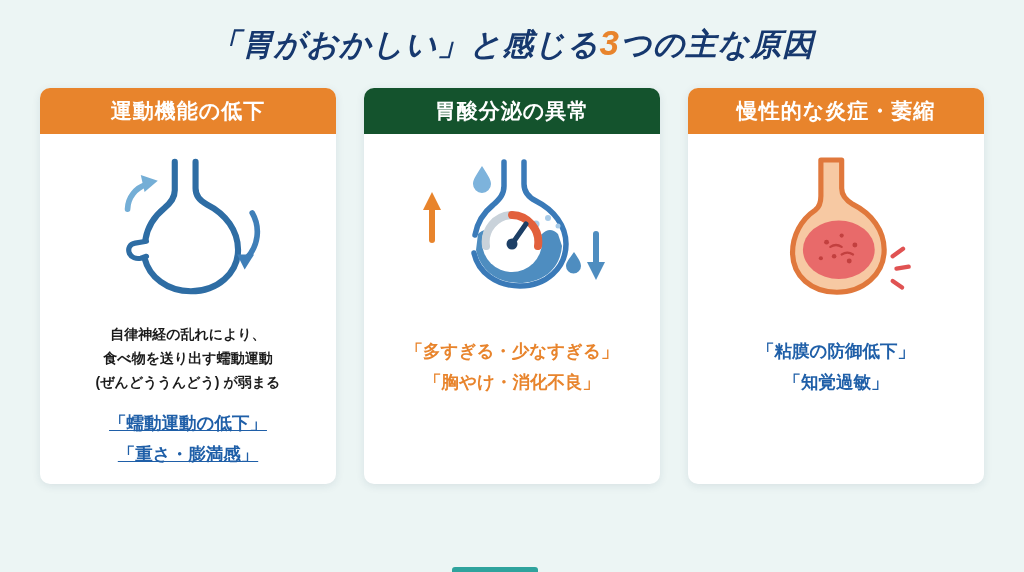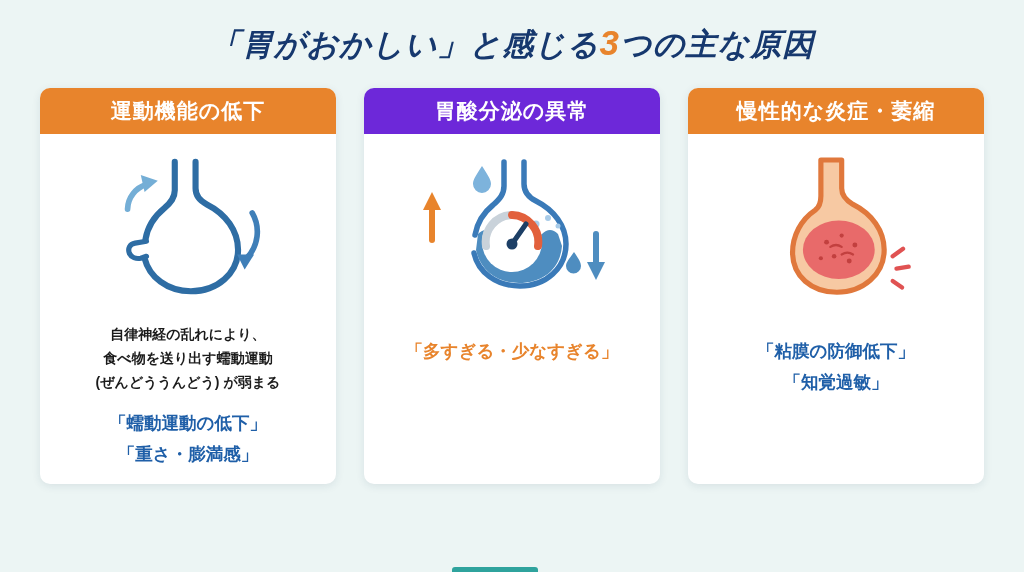--- a/index.html
+++ b/index.html
@@ -107,28 +107,28 @@
           <path d="M 26 60 A 28 28 0 0 1 46 34" fill="none" stroke="#74aed6" stroke-width="6" stroke-linecap="round"></path>
           <polygon points="40,24 58,30 44,42" fill="#74aed6"></polygon>
 
           <path d="M 158 64 A 40 40 0 0 1 152 112" fill="none" stroke="#3f7fb8" stroke-width="6" stroke-linecap="round"></path>
           <polygon points="142,108 160,108 150,124" fill="#3f7fb8"></polygon>
         </svg>
       </div>
       <div class="description">自律神経の乱れにより、
 食べ物を送り出す蠕動運動
 (ぜんどううんどう) が弱まる</div>
-      <div class="keywords" style="color: rgb(31, 95, 168);">
+      <div class="keywords" style="color: rgb(31, 95, 168); text-decoration: underline;">
         <div>「蠕動運動の低下」</div>
         <div>「重さ・膨満感」</div>
       </div>
     </div>
 
     <div class="card">
-      <div class="card-header" style="background: #6d28d9; text-align: right;">胃酸分泌の異常</div>
+      <div class="card-header" style="background: #14532d; text-align: right;">胃酸分泌の異常</div>
       <div class="icon-area">
         <svg width="200" height="160" viewBox="0 0 200 160">
 
           <line x1="20" y1="92" x2="20" y2="58" stroke="#e8842c" stroke-width="6" stroke-linecap="round"></line>
           <polygon points="11,62 20,44 29,62" fill="#e8842c"></polygon>
 
           <path d="M 70 18 C 75 26 79 31 79 36 A 9 9 0 1 1 61 36 C 61 31 65 26 70 18 Z" fill="#7db3dc"></path>
 
           <path d="M 112 14 L 112 36 C 112 44 116 49 124 53 C 142 62 154 78 154 96 C 154 120 134 138 108 138 C 84 138 66 124 62 105" fill="none" stroke="#3a7ab8" stroke-width="5.5" stroke-linecap="round"></path>
           <path d="M 92 14 L 92 38 C 92 46 88 51 81 57 C 71 65 65 76 63 87" fill="none" stroke="#3a7ab8" stroke-width="5.5" stroke-linecap="round"></path>
@@ -145,20 +145,21 @@
           <circle cx="100" cy="96" r="5.5" fill="#1d3f66"></circle>
 
           <path d="M 162 104 C 166 110 169 114 169 118 A 7.5 7.5 0 1 1 154 118 C 154 114 158 110 162 104 Z" fill="#4e8dc0"></path>
 
           <line x1="184" y1="86" x2="184" y2="118" stroke="#4e8dc0" stroke-width="6" stroke-linecap="round"></line>
           <polygon points="175,114 193,114 184,132" fill="#4e8dc0"></polygon>
         </svg>
       </div>
       <div class="keywords" style="color: rgb(232, 132, 44);">
         <div>「多すぎる・少なすぎる」</div>
+        <div>「胸やけ・消化不良」</div>
       </div>
     </div>
 
     <div class="card">
       <div class="card-header" style="background: rgb(232, 132, 44);">慢性的な炎症・萎縮</div>
       <div class="icon-area">
         <svg width="170" height="160" viewBox="0 0 180 160">
 
           <path d="M 74 8 L 96 8 L 96 38 C 96 46 101 51 108 55 C 128 65 141 83 141 103 C 141 129 119 148 91 148 C 64 148 44 131 44 106 C 44 88 53 71 68 61 C 72 58 74 52 74 46 Z" fill="#f7c9a3" stroke="#e0783c" stroke-width="5.5" stroke-linejoin="round"></path>
 

